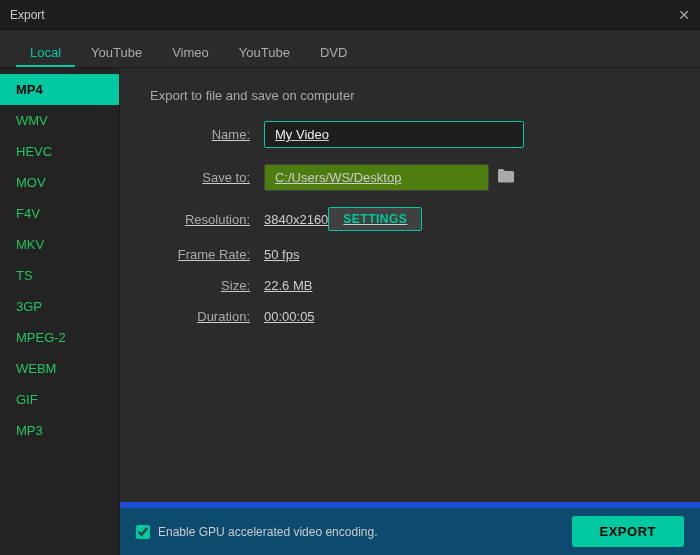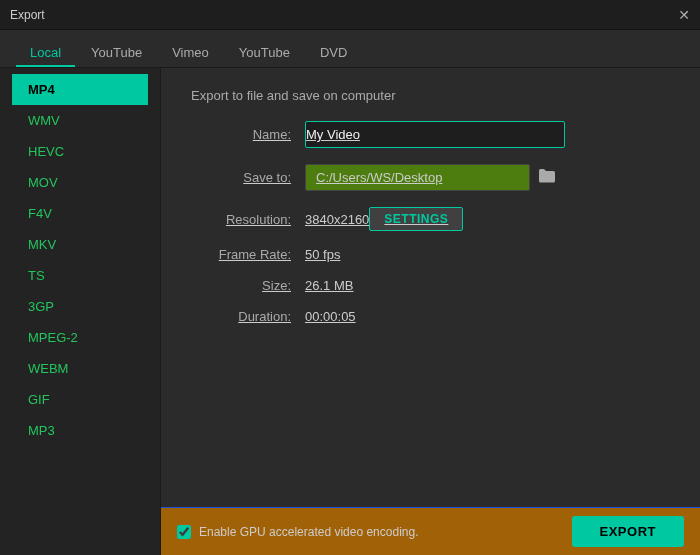--- a/index.html
+++ b/index.html
@@ -59,24 +59,24 @@
     }
 
     
     .main-container {
       display: flex;
       height: calc(555px - 30px - 38px);
     }
 
     
     .sidebar {
-      width: 161px;
+      width: 120px;
       background: #232323;
       border-right: 1px solid #1a1a1a;
-      padding: 6px 12px;
+      padding: 6px 0;
       overflow-y: auto;
     }
     .sidebar-item {
       padding: 8px 16px;
       font-size: 13px;
       color: #22c55e;
       cursor: pointer;
     }
     .sidebar-item.active {
       background: #00c8a0;
@@ -110,21 +110,21 @@
       color: #aaa;
       font-size: 13px;
       margin-right: 14px;
       flex-shrink: 0;
     }
 
     .form-input {
       background: #1e1e1e;
       border: 1px solid #00c8a0;
       color: #eee;
-      padding: 5px 0;
+      padding: 5px 10px;
       font-size: 13px;
       width: 260px;
       outline: none;
       border-radius: 2px;
     }
 
     .save-to-row {
       display: flex;
       align-items: center;
     }
@@ -166,22 +166,22 @@
       letter-spacing: 0.5px;
     }
 
     .value-text {
       color: #ccc;
       font-size: 13px;
     }
 
     
     .bottom-bar {
-      border-top: 1px solid #1d4ed8;
-      background: #a16207;
+      border-top: 6px solid #1d4ed8;
+      background: #0c4a6e;
       padding: 8px 16px;
       display: flex;
       justify-content: space-between;
     }
     .checkbox-label {
       display: flex;
       align-items: center;
       color: #ccc;
       font-size: 12px;
       cursor: pointer;
@@ -267,21 +267,21 @@
         </div>
       </div>
 
       <div class="form-row">
         <span class="form-label">Frame Rate:</span>
         <span class="value-text">50 fps</span>
       </div>
 
       <div class="form-row">
         <span class="form-label">Size:</span>
-        <span class="value-text">26.1 MB</span>
+        <span class="value-text">22.6 MB</span>
       </div>
 
       <div class="form-row">
         <span class="form-label">Duration:</span>
         <span class="value-text">00:00:05</span>
       </div>
 
     </div>
 
     <div class="bottom-bar">

